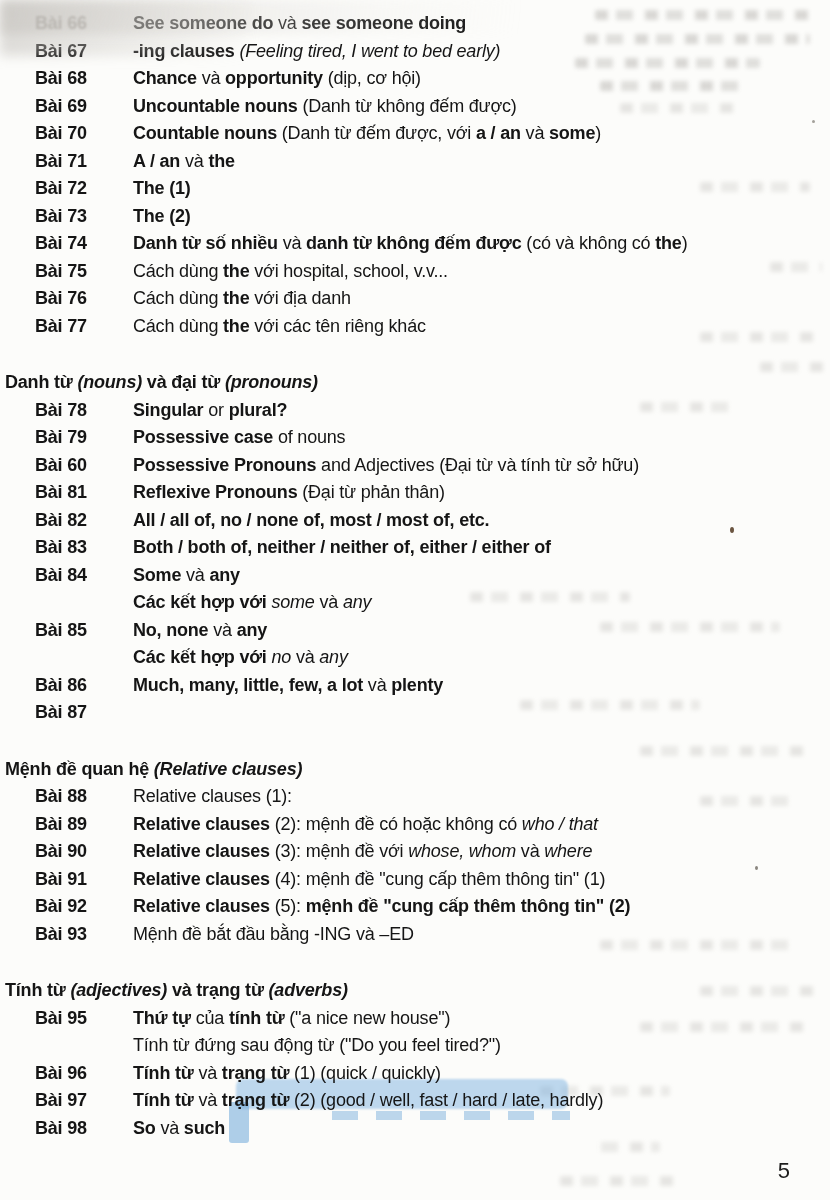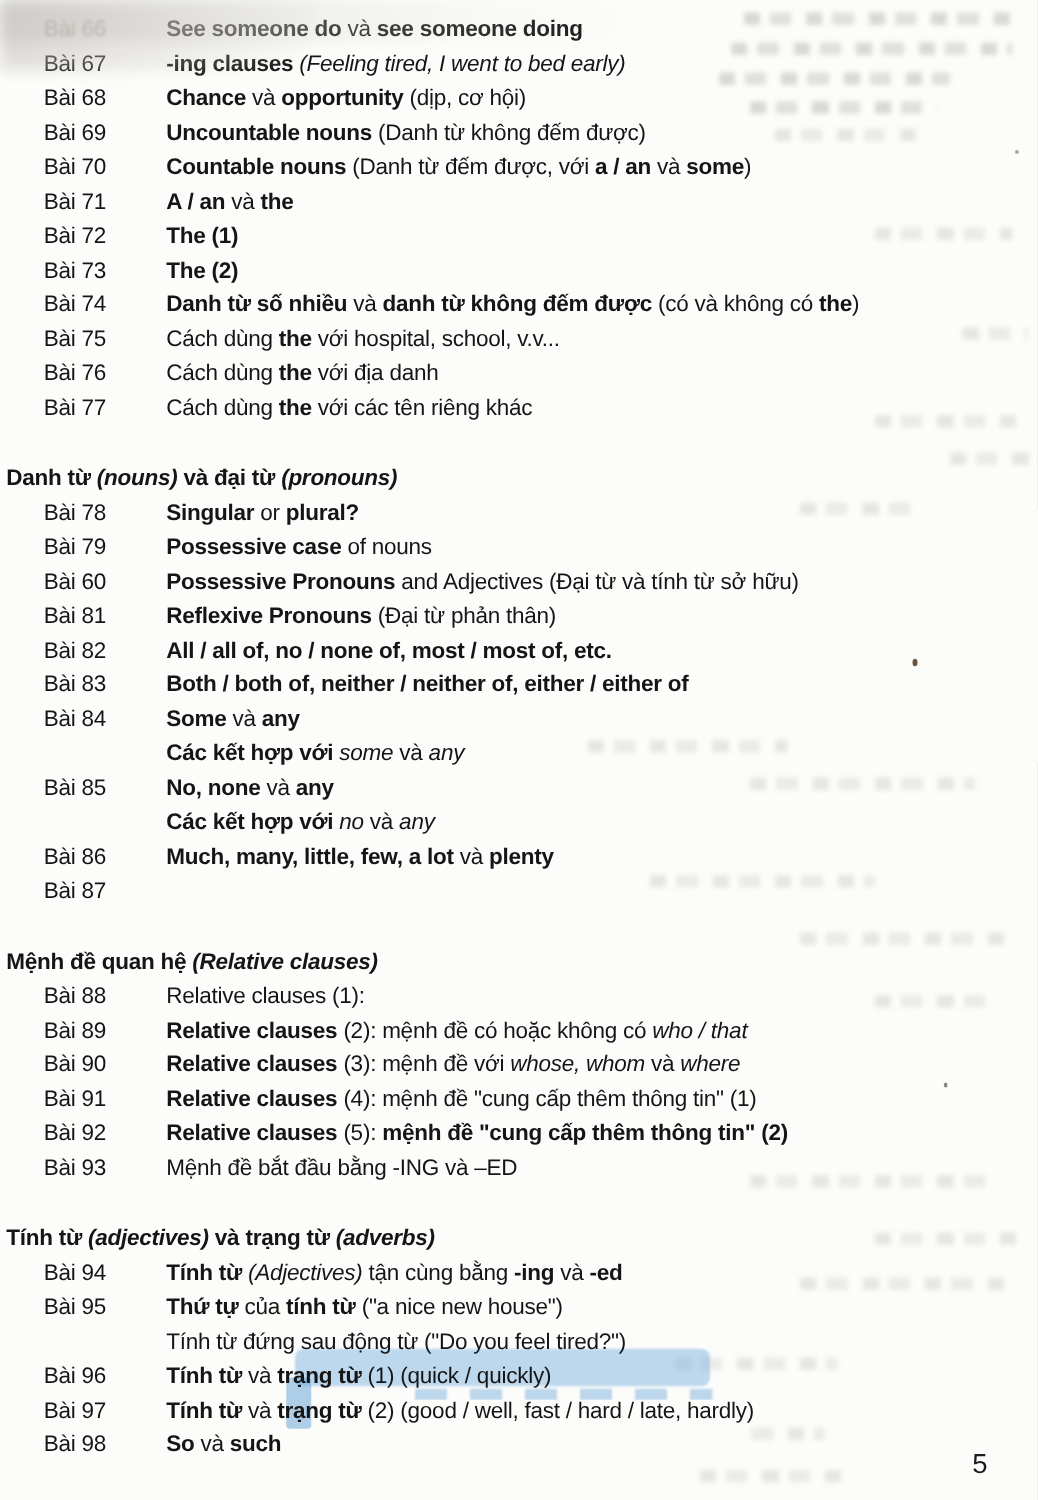--- a/index.html
+++ b/index.html
@@ -7,21 +7,21 @@
     position:relative;width:830px;height:1200px;margin:0 auto;
     background:#fcfcfa;overflow:hidden;
     font-family:"Liberation Sans",sans-serif;color:#151515;
   }
   
   .toc{position:absolute;top:10px;left:0;width:100%;z-index:3;}
   .section{margin-top:0;}
   .section.gap{margin-top:29px;}
   .heading{margin-left:5px;font-weight:bold;font-size:18px;line-height:27.5px;letter-spacing:-0.2px;white-space:nowrap;}
   .row{display:flex;font-size:18px;line-height:27.5px;letter-spacing:-0.2px;white-space:nowrap;}
-  .label{flex:0 0 98px;margin-left:35px;font-weight:normal;}
+  .label{flex:0 0 98px;margin-left:35px;font-weight:bold;}
   .content{flex:1;}
   .b{font-weight:bold;}
   .i{font-style:italic;}
   .faded{color:#a29e98;filter:blur(1.1px);}
   .page-number{position:absolute;right:40px;bottom:16px;font-size:22px;color:#1c1c1c;z-index:5;}
   
   .fade-band{position:absolute;left:0;top:0;width:610px;height:34px;z-index:4;pointer-events:none;
     background:linear-gradient(97deg,rgba(200,197,192,.50) 0%,rgba(214,211,206,.30) 38%,rgba(228,226,222,.14) 62%,rgba(255,255,255,0) 85%);
     filter:blur(5px);}
   .fade-corner{position:absolute;left:0;top:0;width:250px;height:56px;z-index:4;pointer-events:none;
@@ -206,24 +206,20 @@
           <span class="content"><span class="b">Relative clauses </span><span>(5): </span><span class="b">mệnh đề "cung cấp thêm thông tin" (2)</span></span>
         </div>
         <div class="row">
           <span class="label">Bài 93</span>
           <span class="content"><span>Mệnh đề bắt đầu bằng -ING và –ED</span></span>
         </div>
       </div>
       <div class="section gap">
         <div class="heading"><span class="b">Tính từ </span><span class="i">(adjectives) </span><span>và </span><span class="b">trạng từ </span><span class="i">(adverbs)</span></div>
         <div class="row">
-          <span class="label">Bài 94</span>
-          <span class="content"><span class="b">Tính từ </span><span class="i">(Adjectives) </span><span>tận cùng bằng </span><span class="b">-ing </span><span>và </span><span class="b">-ed</span></span>
-        </div>
-        <div class="row">
           <span class="label">Bài 95</span>
           <span class="content"><span class="b">Thứ tự </span><span>của </span><span class="b">tính từ </span><span>("a nice new house")</span></span>
         </div>
         <div class="row">
           <span class="label"></span>
           <span class="content"><span>Tính từ đứng sau động từ ("Do you feel tired?")</span></span>
         </div>
         <div class="row">
           <span class="label">Bài 96</span>
           <span class="content"><span class="b">Tính từ </span><span>và </span><span class="b">trạng từ </span><span>(1) (quick / quickly)</span></span>

